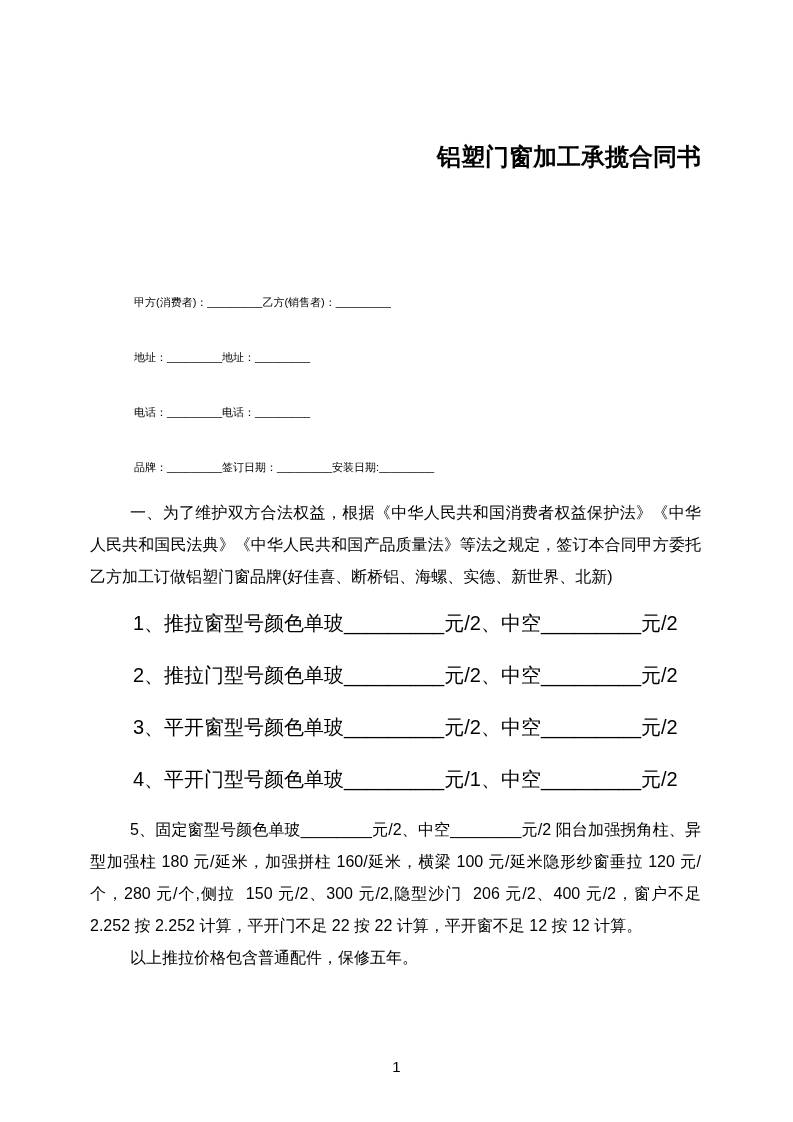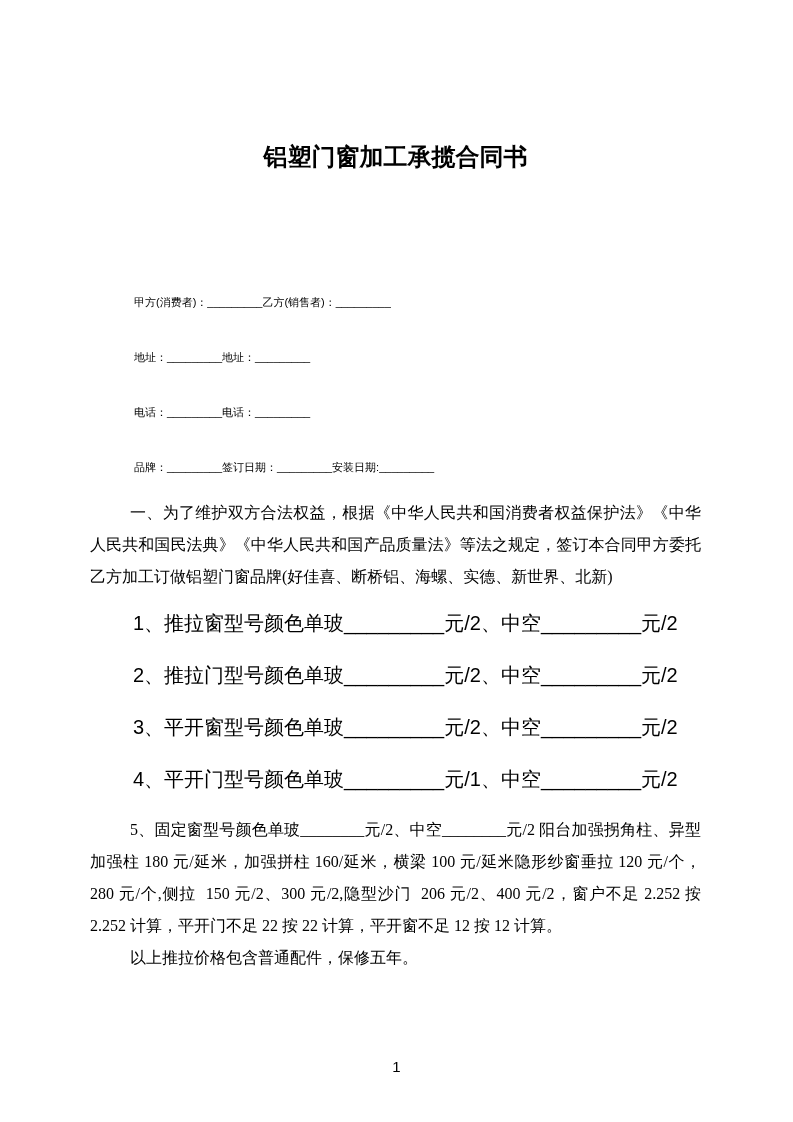--- a/index.html
+++ b/index.html
@@ -17,41 +17,40 @@
     font-family: "Liberation Sans", "DejaVu Sans", sans-serif;
     box-sizing: border-box;
     padding: 143px 92px 0 90px;
     overflow: hidden;
   }
   .doc-title {
     margin: 0;
     font-size: 24px;
     line-height: 28px;
     font-weight: bold;
-    text-align: center;
+    text-align: right;
     white-space: pre-wrap;
   }
   .fill-line {
     margin: 33px 0 0 0;
     font-size: 11px;
     line-height: 22px;
     text-indent: 44px;
     white-space: pre-wrap;
   }
   .fill-line.first {
     margin-top: 120px;
   }
   .para {
     margin: 0;
     font-size: 16px;
     line-height: 32px;
     text-align: justify;
     text-indent: 40px;
     white-space: pre-wrap;
-    font-family: Liberation Serif, serif;
   }
   .para.intro { margin-top: 19px; }
   .para.item5 { margin-top: 19px; }
   .para.warranty { text-align: left; }
   .item-line {
     margin: 20px 0 0 0;
     font-size: 20px;
     line-height: 32px;
     text-indent: 43px;
     white-space: pre-wrap;

